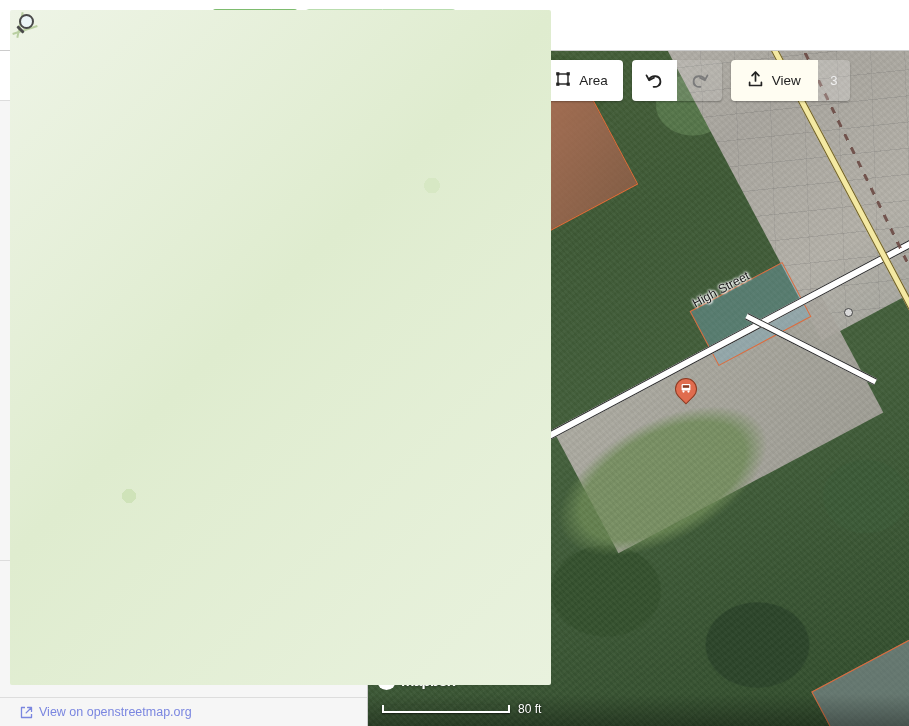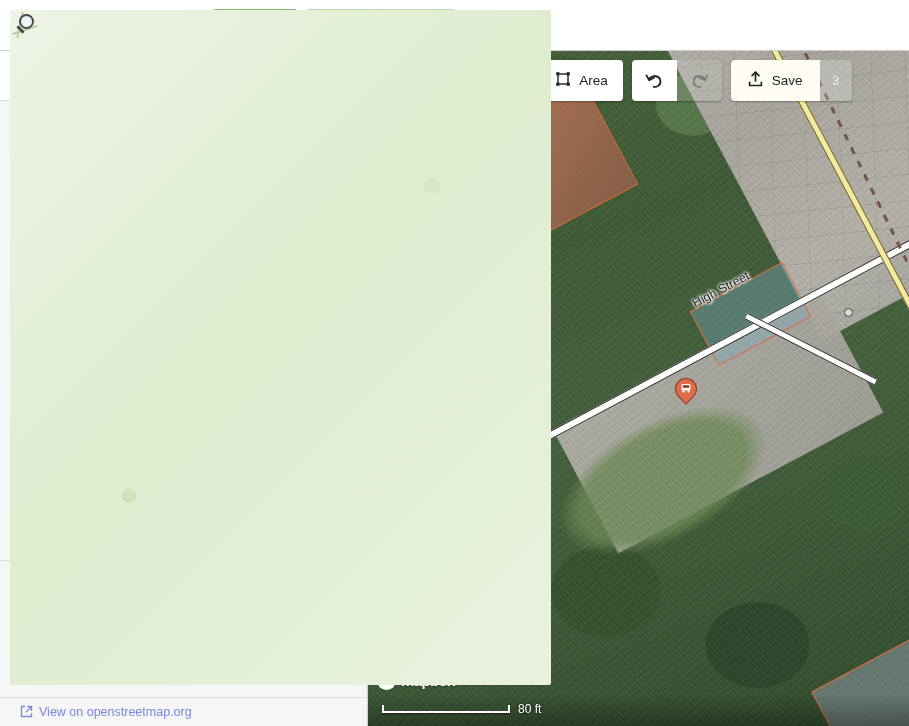--- a/index.html
+++ b/index.html
@@ -167,21 +167,21 @@
   .tagbtn:last-child { border-right: none; }
   .tagbtn.info { font-family: "Liberation Serif", serif; font-size: 15px; font-style: italic; color: #555; }
 
   .sb-footer {
     position: absolute; left: 0; bottom: 0; width: 368px; height: 29px;
     background: #f6f6f6; border-top: 1px solid #ddd;
     display: flex; align-items: center; padding-left: 20px;
   }
   .sb-footer a {
     font-size: 12.5px; color: #7a86e0; text-decoration: none;
-    display: flex; align-items: flex-start; cursor: pointer;
+    display: flex; align-items: flex-end; cursor: pointer;
   }
   .sb-footer .exticon { margin-right: 6px; display: flex; }
 
   .sb-track {
     position: absolute; right: 1px; top: 50px; width: 11px; height: 553px; background: transparent;
   }
   .sb-thumb {
     position: absolute; right: 3px; top: 239px; width: 6px; height: 285px;
     background: #c2c2c2; border-radius: 3px; cursor: pointer;
   }
@@ -675,21 +675,21 @@
 
       <div class="tb-save-wrap">
         <div class="tb-save">
           <span>
             <svg width="15" height="16" viewBox="0 0 15 16">
               <path d="M7.5 1.4 L7.5 10" stroke="#222" stroke-width="1.7" stroke-linecap="round"></path>
               <path d="M4.1 4.6 L7.5 1.2 L10.9 4.6" stroke="#222" stroke-width="1.7" fill="none" stroke-linecap="round" stroke-linejoin="round"></path>
               <path d="M1.6 11.4 v3.1 h11.8 v-3.1" stroke="#222" stroke-width="1.7" fill="none" stroke-linecap="round" stroke-linejoin="round"></path>
             </svg>
           </span>
-          <span>Save</span>
+          <span>View</span>
         </div>
         <div class="tb-count">3</div>
       </div>
     </div>
 
     <div class="map-fade"></div>
 
     <div class="attrib">
       <div class="mb-logo">
         <span class="mb-mark">

